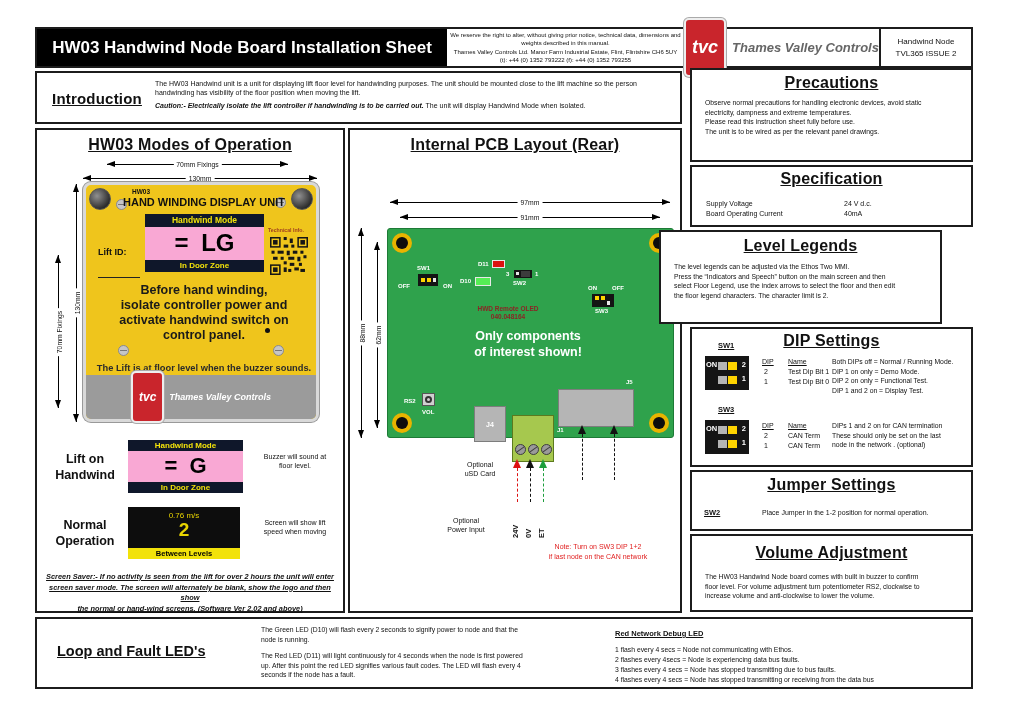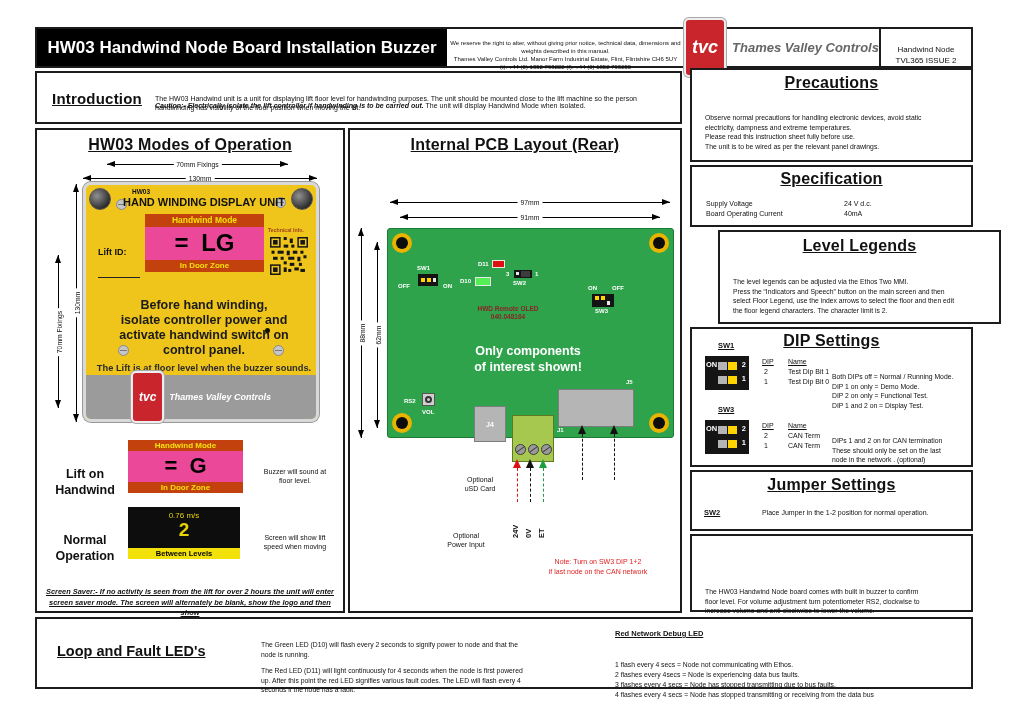--- a/index.html
+++ b/index.html
@@ -5,21 +5,21 @@
   * { box-sizing: border-box; }
   body { margin:0; background:#ffffff; }
   .page { position:relative; width:1024px; height:724px; background:#fff;
           font-family:"Liberation Sans", sans-serif; color:#111; overflow:hidden; }
   .box { position:absolute; border:2px solid #1c1c1c; background:#fff; }
   .abs { position:absolute; }
   .ctr { text-align:center; }
   .b { font-weight:700; }
   .bi { font-weight:700; font-style:italic; }
   .u { text-decoration:underline; }
-  .prewrap { white-space:pre-line;margin-top:15px; }
+  .prewrap { white-space:pre-line; }
   .h-title { font-weight:700; text-decoration:underline; text-align:center; font-size:15px; letter-spacing:.2px; }
   .t7 { font-size:7px; line-height:1.35; }
   .t68 { font-size:6.8px; line-height:1.4; }
 
   
   .hdr-title { background:#000; color:#fff; font-size:17px; font-weight:700;
                display:flex; align-items:center; justify-content:center; }
   .hdr-disc { font-size:6px; line-height:1.35; text-align:center; }
   .tvc-badge { display:inline-block; background:#c9252c; color:#fff; font-weight:700; font-style:italic;
                border:2px solid #eee; border-radius:5px; box-shadow:0 0 0 1px #aaa; padding:17px 6px; }
@@ -43,22 +43,22 @@
 
   
   .unit { position:absolute; background:#efc51c; border:3px solid #d9d9d9; border-radius:8px;
           box-shadow:0 0 0 1px #999; }
   .unit-gray { position:absolute; left:0; right:0; bottom:0; height:44px; background:#9b9b9b;
                border-radius:0 0 5px 5px; display:flex; align-items:center; justify-content:center; }
   .screw-lg { position:absolute; width:22px; height:22px; border-radius:50%;
               background:radial-gradient(circle at 35% 35%, #909090, #2b2b2b 72%); border:1px solid #555; }
   .screw-sm { position:absolute; width:11px; height:11px; border-radius:50%; background:#c6c6c6; border:1px solid #8a8a8a; }
   .screw-sm::after { content:""; position:absolute; left:1px; right:1px; top:45%; height:1.4px; background:#777; }
-  .disp-bar { background:#c2410c; color:#f2e20a; font-weight:700; text-align:center; }
-  .disp-mid { background:#ec4899; color:#000; font-weight:700; text-align:center; }
+  .disp-bar { background:#0f172a; color:#f2e20a; font-weight:700; text-align:center; }
+  .disp-mid { background:#f9a8d4; color:#000; font-weight:700; text-align:center; }
   .buzz-dot { position:absolute; width:5px; height:5px; border-radius:50%; background:#111; }
 
   
   .pcbboard { position:absolute; background:#2fa24c; border:1px solid #1d7a36; border-radius:3px; }
   .hole { position:absolute; width:20px; height:20px; border-radius:50%; background:#e8b400;
           display:flex; align-items:center; justify-content:center; }
   .hole::after { content:""; width:12px; height:12px; border-radius:50%; background:#0d0d0d; }
   .pcb-lbl { position:absolute; color:#fff; font-size:6px; font-weight:700; white-space:nowrap; }
   .led { position:absolute; border:1px solid #e8e8e8; }
   .chipblk { position:absolute; background:#141414; }
@@ -85,21 +85,21 @@
   .dip-num { position:absolute; right:3px; color:#fff; font-size:7.5px; font-weight:700; }
 
   .red { color:#e02020; }
 </style>
 </head>
 <body>
 
 <div class="page">
 
   <div class="box" style="left:35px;top:27px;width:938px;height:41px;display:flex;">
-    <div class="hdr-title" style="width:410px;height:100%;">HW03 Handwind Node Board Installation Buzzer</div>
+    <div class="hdr-title" style="width:410px;height:100%;">HW03 Handwind Node Board Installation Sheet</div>
     <div style="flex:1;display:flex;align-items:center;justify-content:center;">
       <div class="hdr-disc prewrap">We reserve the right to alter, without giving prior notice, technical data, dimensions and
 weights described in this manual.
 Thames Valley Controls Ltd. Manor Farm Industrial Estate, Flint, Flintshire CH6 5UY
 (t): +44 (0) 1352 793222   (f): +44 (0) 1352 793255</div>
     </div>
     <div style="width:195px;display:flex;align-items:center;justify-content:center;">
       <span class="tvc-badge" style="font-size:18px;">tvc</span>
       <span class="hdr-brand">Thames Valley Controls</span>
     </div>
@@ -352,21 +352,21 @@
   </div>
 
   <div class="box" style="left:690px;top:68px;width:283px;height:94px;">
     <div class="abs h-title" style="left:0;top:4px;width:100%;font-size:16px;">Precautions</div>
     <div class="abs t68 prewrap" style="left:13px;top:28px;width:258px;">Observe normal precautions for handling electronic devices, avoid static
 electricity, dampness and extreme temperatures.
 Please read this instruction sheet fully before use.
 The unit is to be wired as per the relevant panel drawings.</div>
   </div>
 
-  <div class="box" style="left:718px;top:230px;width:283px;height:94px;">
+  <div class="box" style="left:659px;top:230px;width:283px;height:94px;">
     <div class="abs h-title" style="left:0;top:5px;width:100%;font-size:16px;">Level Legends</div>
     <div class="abs t68 prewrap" style="left:13px;top:30px;width:260px;">The level legends can be adjusted via the Ethos Two MMI.
 Press the “Indicators and Speech” button on the main screen and then
 select Floor Legend, use the index arrows to select the floor and then edit
 the floor legend characters. The character limit is 2.</div>
   </div>
 
   <div class="box" style="left:690px;top:327px;width:283px;height:140px;">
     <div class="abs h-title" style="left:0;top:3px;width:100%;font-size:16px;">DIP Settings</div>
 
@@ -424,20 +424,21 @@
 node in the network . (optional)</div>
   </div>
 
   <div class="box" style="left:690px;top:470px;width:283px;height:61px;">
     <div class="abs h-title" style="left:0;top:4px;width:100%;font-size:16px;">Jumper Settings</div>
     <span class="abs b u" style="left:12px;top:36px;font-size:7.5px;">SW2</span>
     <div class="abs t7" style="left:70px;top:36px;width:200px;">Place Jumper in the 1-2 position for normal operation.</div>
   </div>
 
   <div class="box" style="left:690px;top:534px;width:283px;height:78px;">
+    <div class="abs h-title" style="left:0;top:8px;width:100%;font-size:16px;">Volume Adjustment</div>
     <div class="abs t68 prewrap" style="left:13px;top:36px;width:260px;">The HW03 Handwind Node board comes with built in buzzer to confirm
 floor level. For volume adjustment turn potentiometer RS2, clockwise to
 increase volume and anti-clockwise to lower the volume.</div>
   </div>
 
   <div class="box" style="left:35px;top:617px;width:938px;height:72px;">
     <div class="abs b u" style="left:20px;top:24px;font-size:14.5px;">Loop and Fault LED's</div>
     <div class="abs t68 prewrap" style="left:224px;top:6px;width:330px;">The Green LED (D10) will flash every 2 seconds to signify power to node and that the
 node is running.</div>
     <div class="abs t68 prewrap" style="left:224px;top:32px;width:330px;">The Red LED (D11) will light continuously for 4 seconds when the node is first powered

